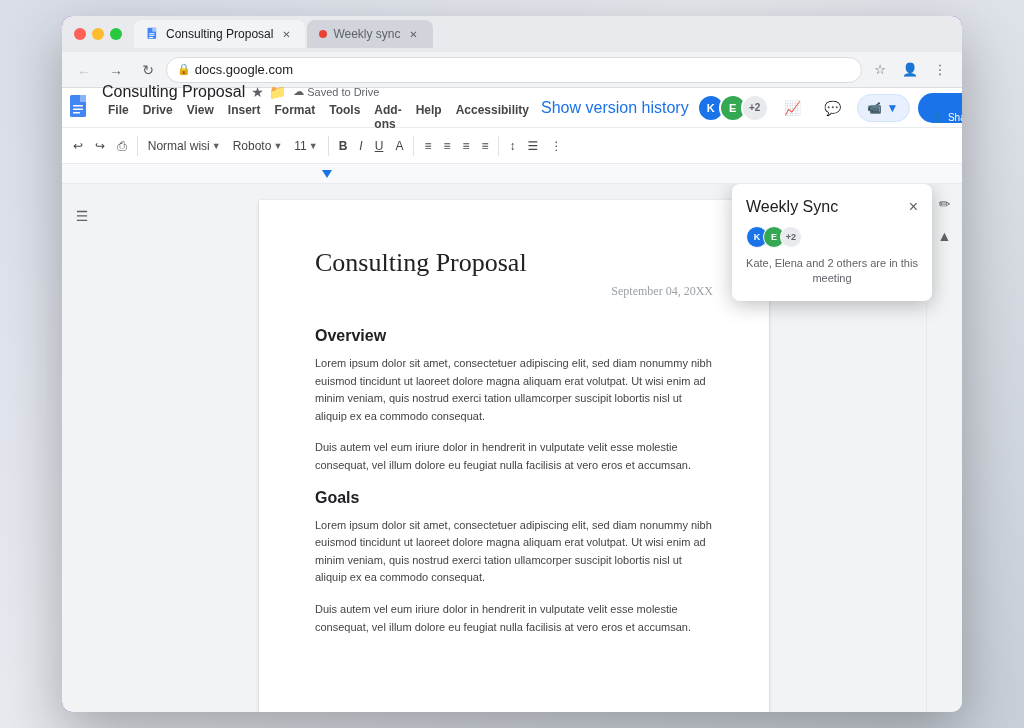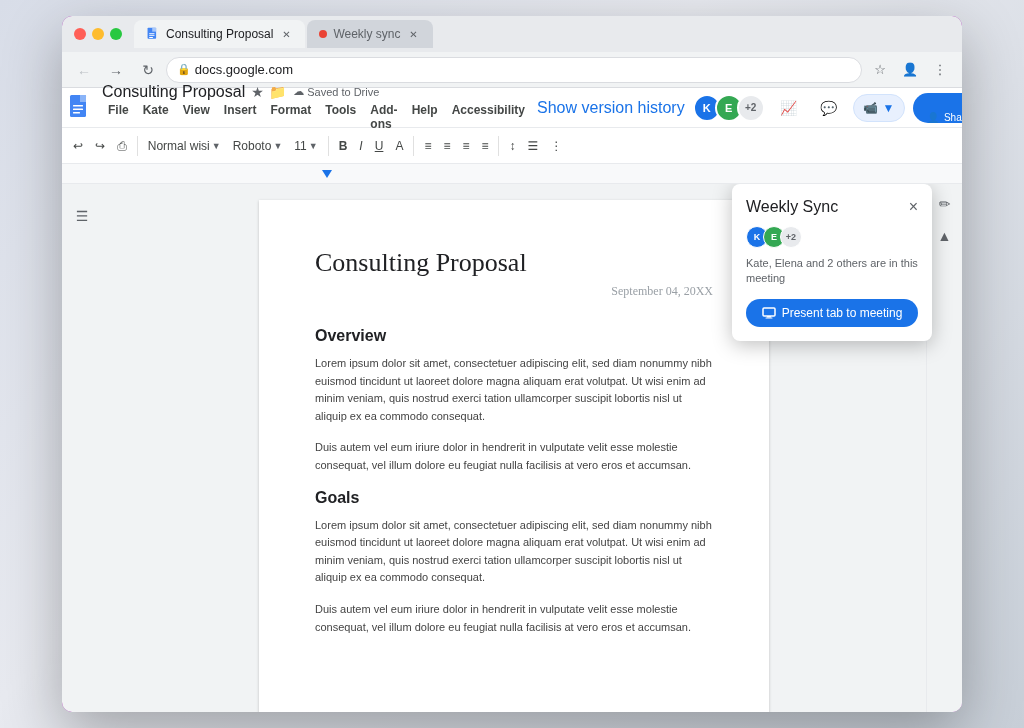--- a/index.html
+++ b/index.html
@@ -474,22 +474,22 @@
     .ma-1 { background: #1a73e8; }
     .ma-2 { background: #34a853; }
     .meet-avatar-count {
       background: #e8eaed;
       color: #5f6368;
       font-size: 9px;
     }
     .meet-desc {
       font-size: 11px;
       color: #5f6368;
-      margin-bottom: 12px;
       line-height: 1.4;
+      text-align: center;
     }
     .meet-present-btn {
       background: #1a73e8;
       color: #fff;
       border-radius: 20px;
       padding: 7px 12px;
       font-size: 12px;
       cursor: pointer;
       display: flex;
       align-items: center;
@@ -603,21 +603,21 @@
           <span class="docs-name">Consulting Proposal</span>
           <span class="docs-star">★</span>
           <span class="docs-folder">📁</span>
           <span class="docs-saved">
             <span>☁</span>
             <span>Saved to Drive</span>
           </span>
         </div>
         <div class="docs-menu-row">
           <span class="docs-menu-item">File</span>
-          <span class="docs-menu-item">Kate</span>
+          <span class="docs-menu-item">Drive</span>
           <span class="docs-menu-item">View</span>
           <span class="docs-menu-item">Insert</span>
           <span class="docs-menu-item">Format</span>
           <span class="docs-menu-item">Tools</span>
           <span class="docs-menu-item">Add-ons</span>
           <span class="docs-menu-item">Help</span>
           <span class="docs-menu-item">Accessibility</span>
         </div>
       </div>
       <div class="docs-right-actions">
@@ -711,26 +711,16 @@
         <span class="meet-close">×</span>
       </div>
       <div class="meet-participants">
         <div class="meet-avatars">
           <div class="meet-avatar ma-1">K</div>
           <div class="meet-avatar ma-2">E</div>
           <div class="meet-avatar meet-avatar-count">+2</div>
         </div>
       </div>
       <div class="meet-desc">Kate, Elena and 2 others are in this meeting</div>
-      <div class="meet-present-btn">
-        <span class="meet-present-icon">
-          <svg width="14" height="14" viewBox="0 0 14 14" fill="none" xmlns="http://www.w3.org/2000/svg">
-            <rect x="1" y="2" width="12" height="8" rx="1" stroke="white" stroke-width="1.5" fill="none"></rect>
-            <rect x="5" y="10" width="4" height="1.5" rx="0.5" fill="white"></rect>
-            <rect x="3.5" y="11.5" width="7" height="1" rx="0.5" fill="white"></rect>
-          </svg>
-        </span>
-        <span>Present tab to meeting</span>
-      </div>
     </div>
   </div>
 
 </div>
 
 </body></html>

